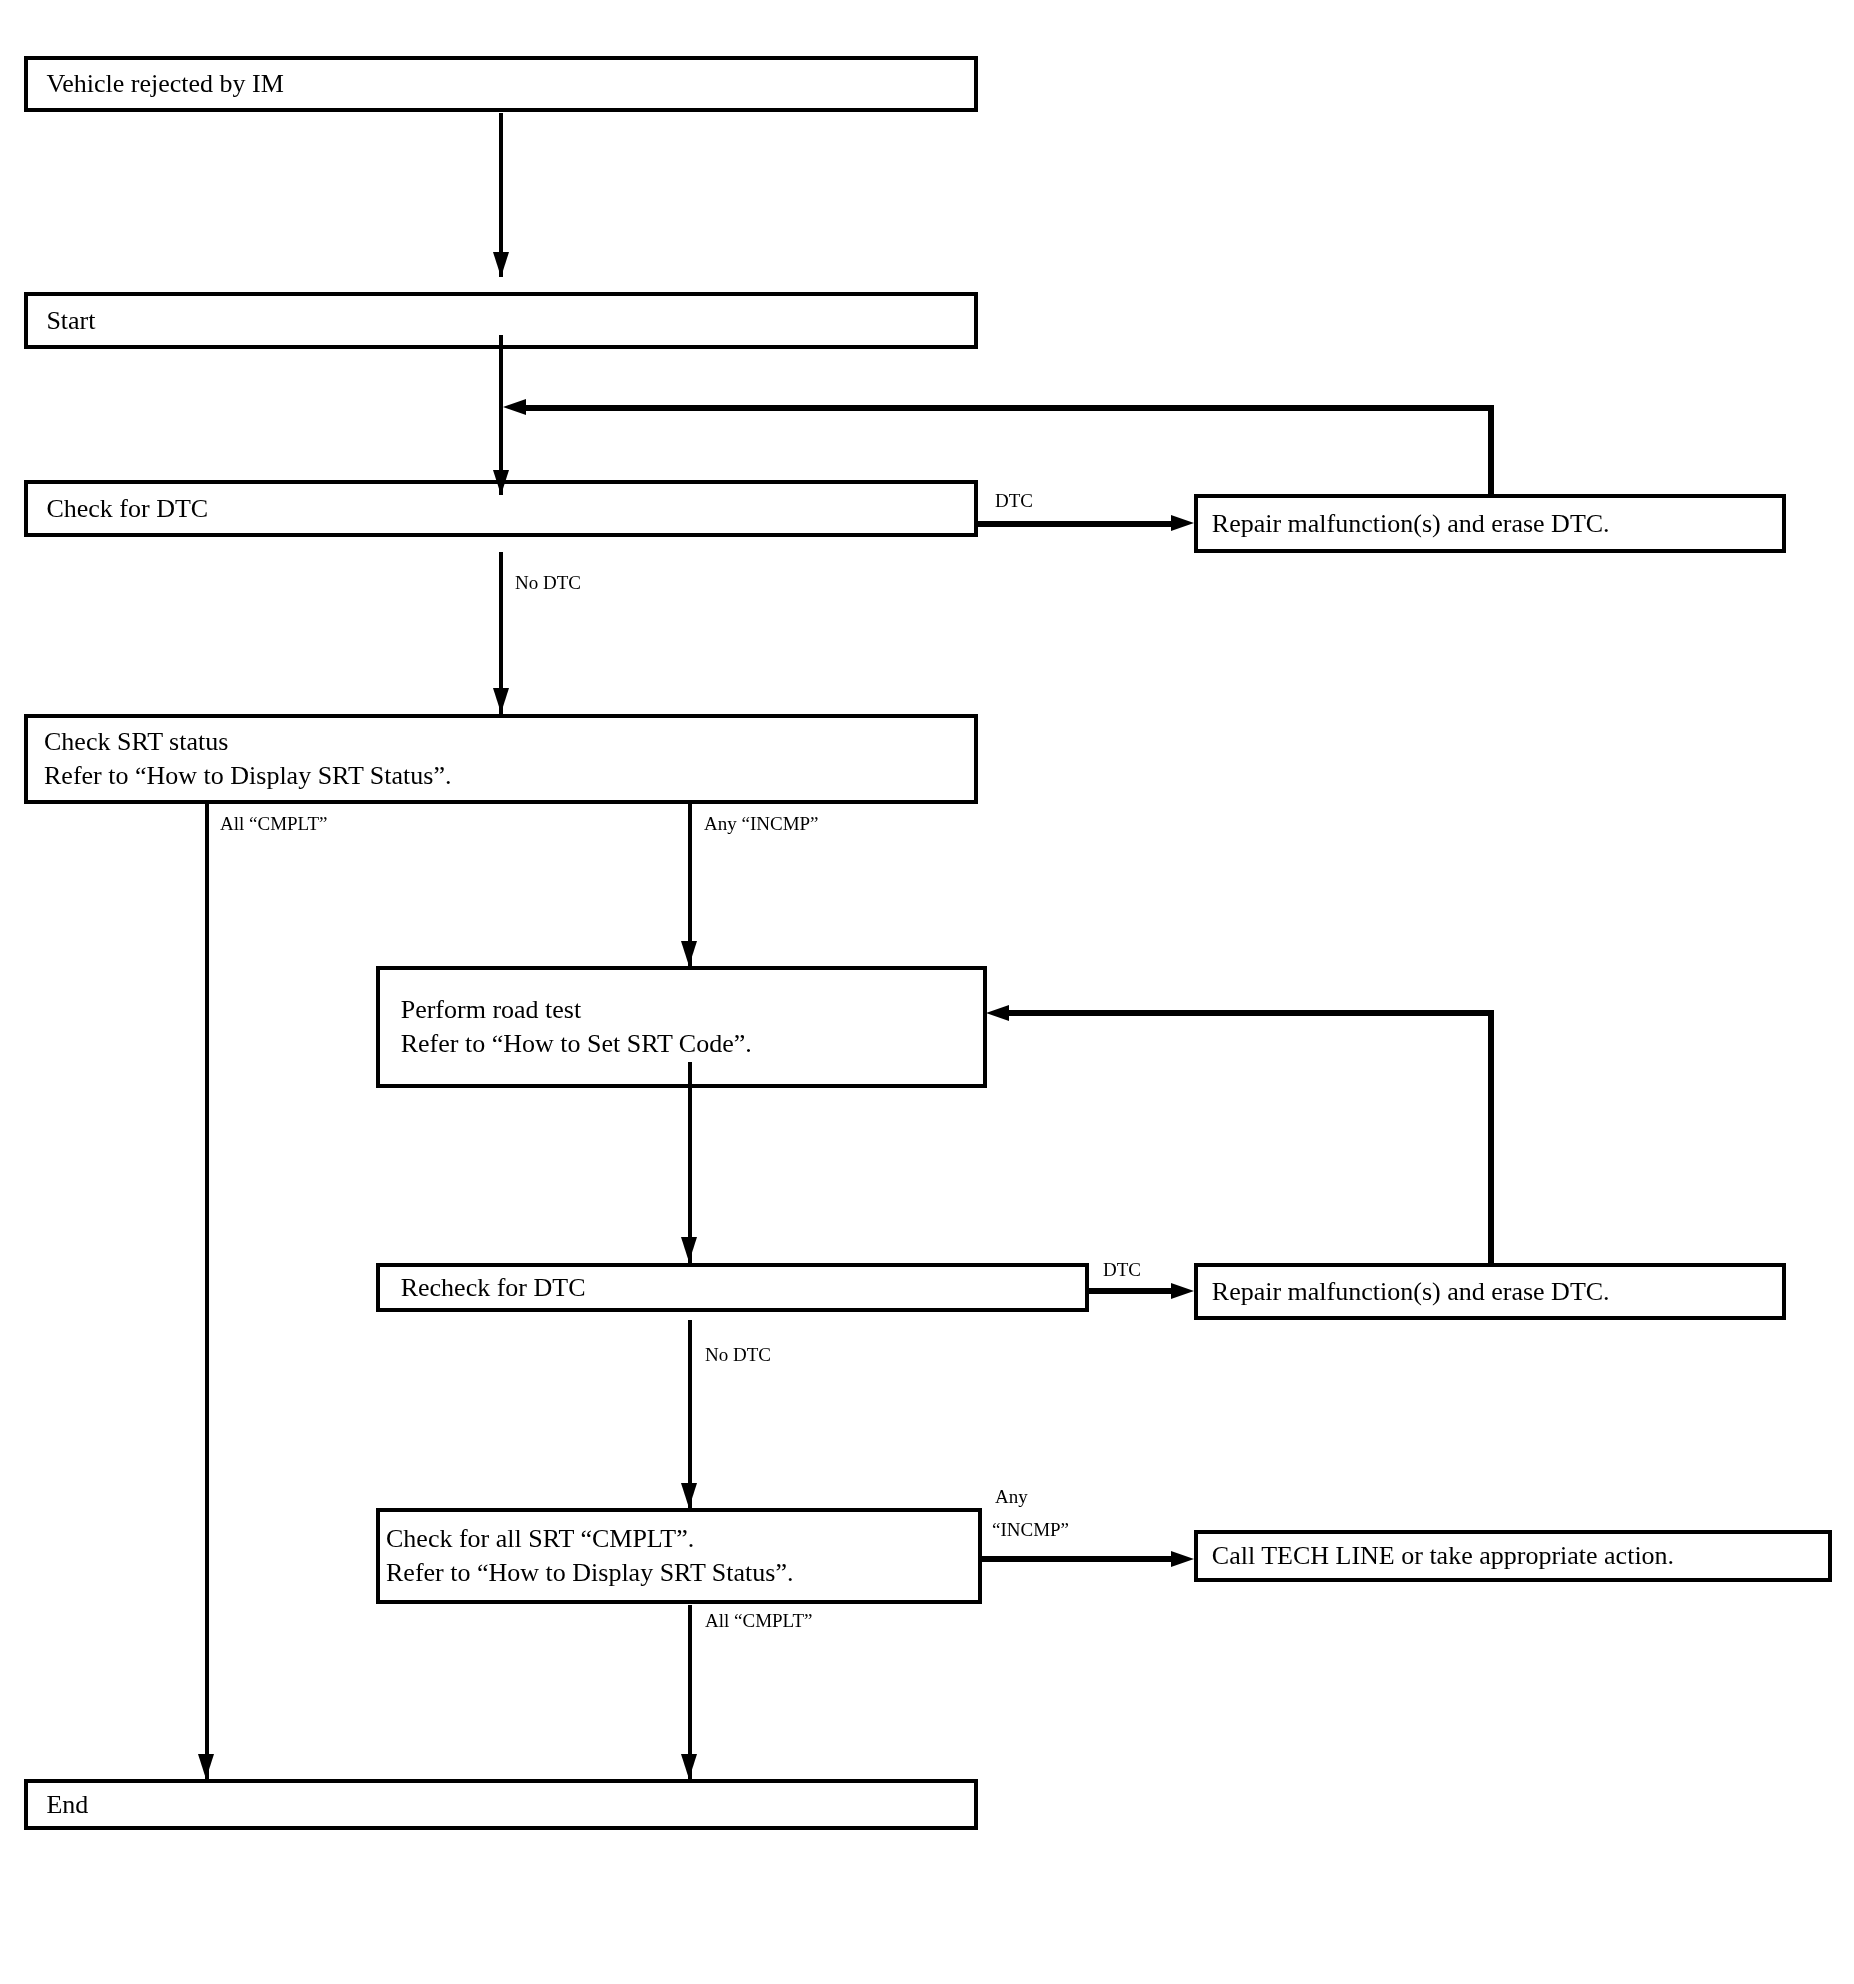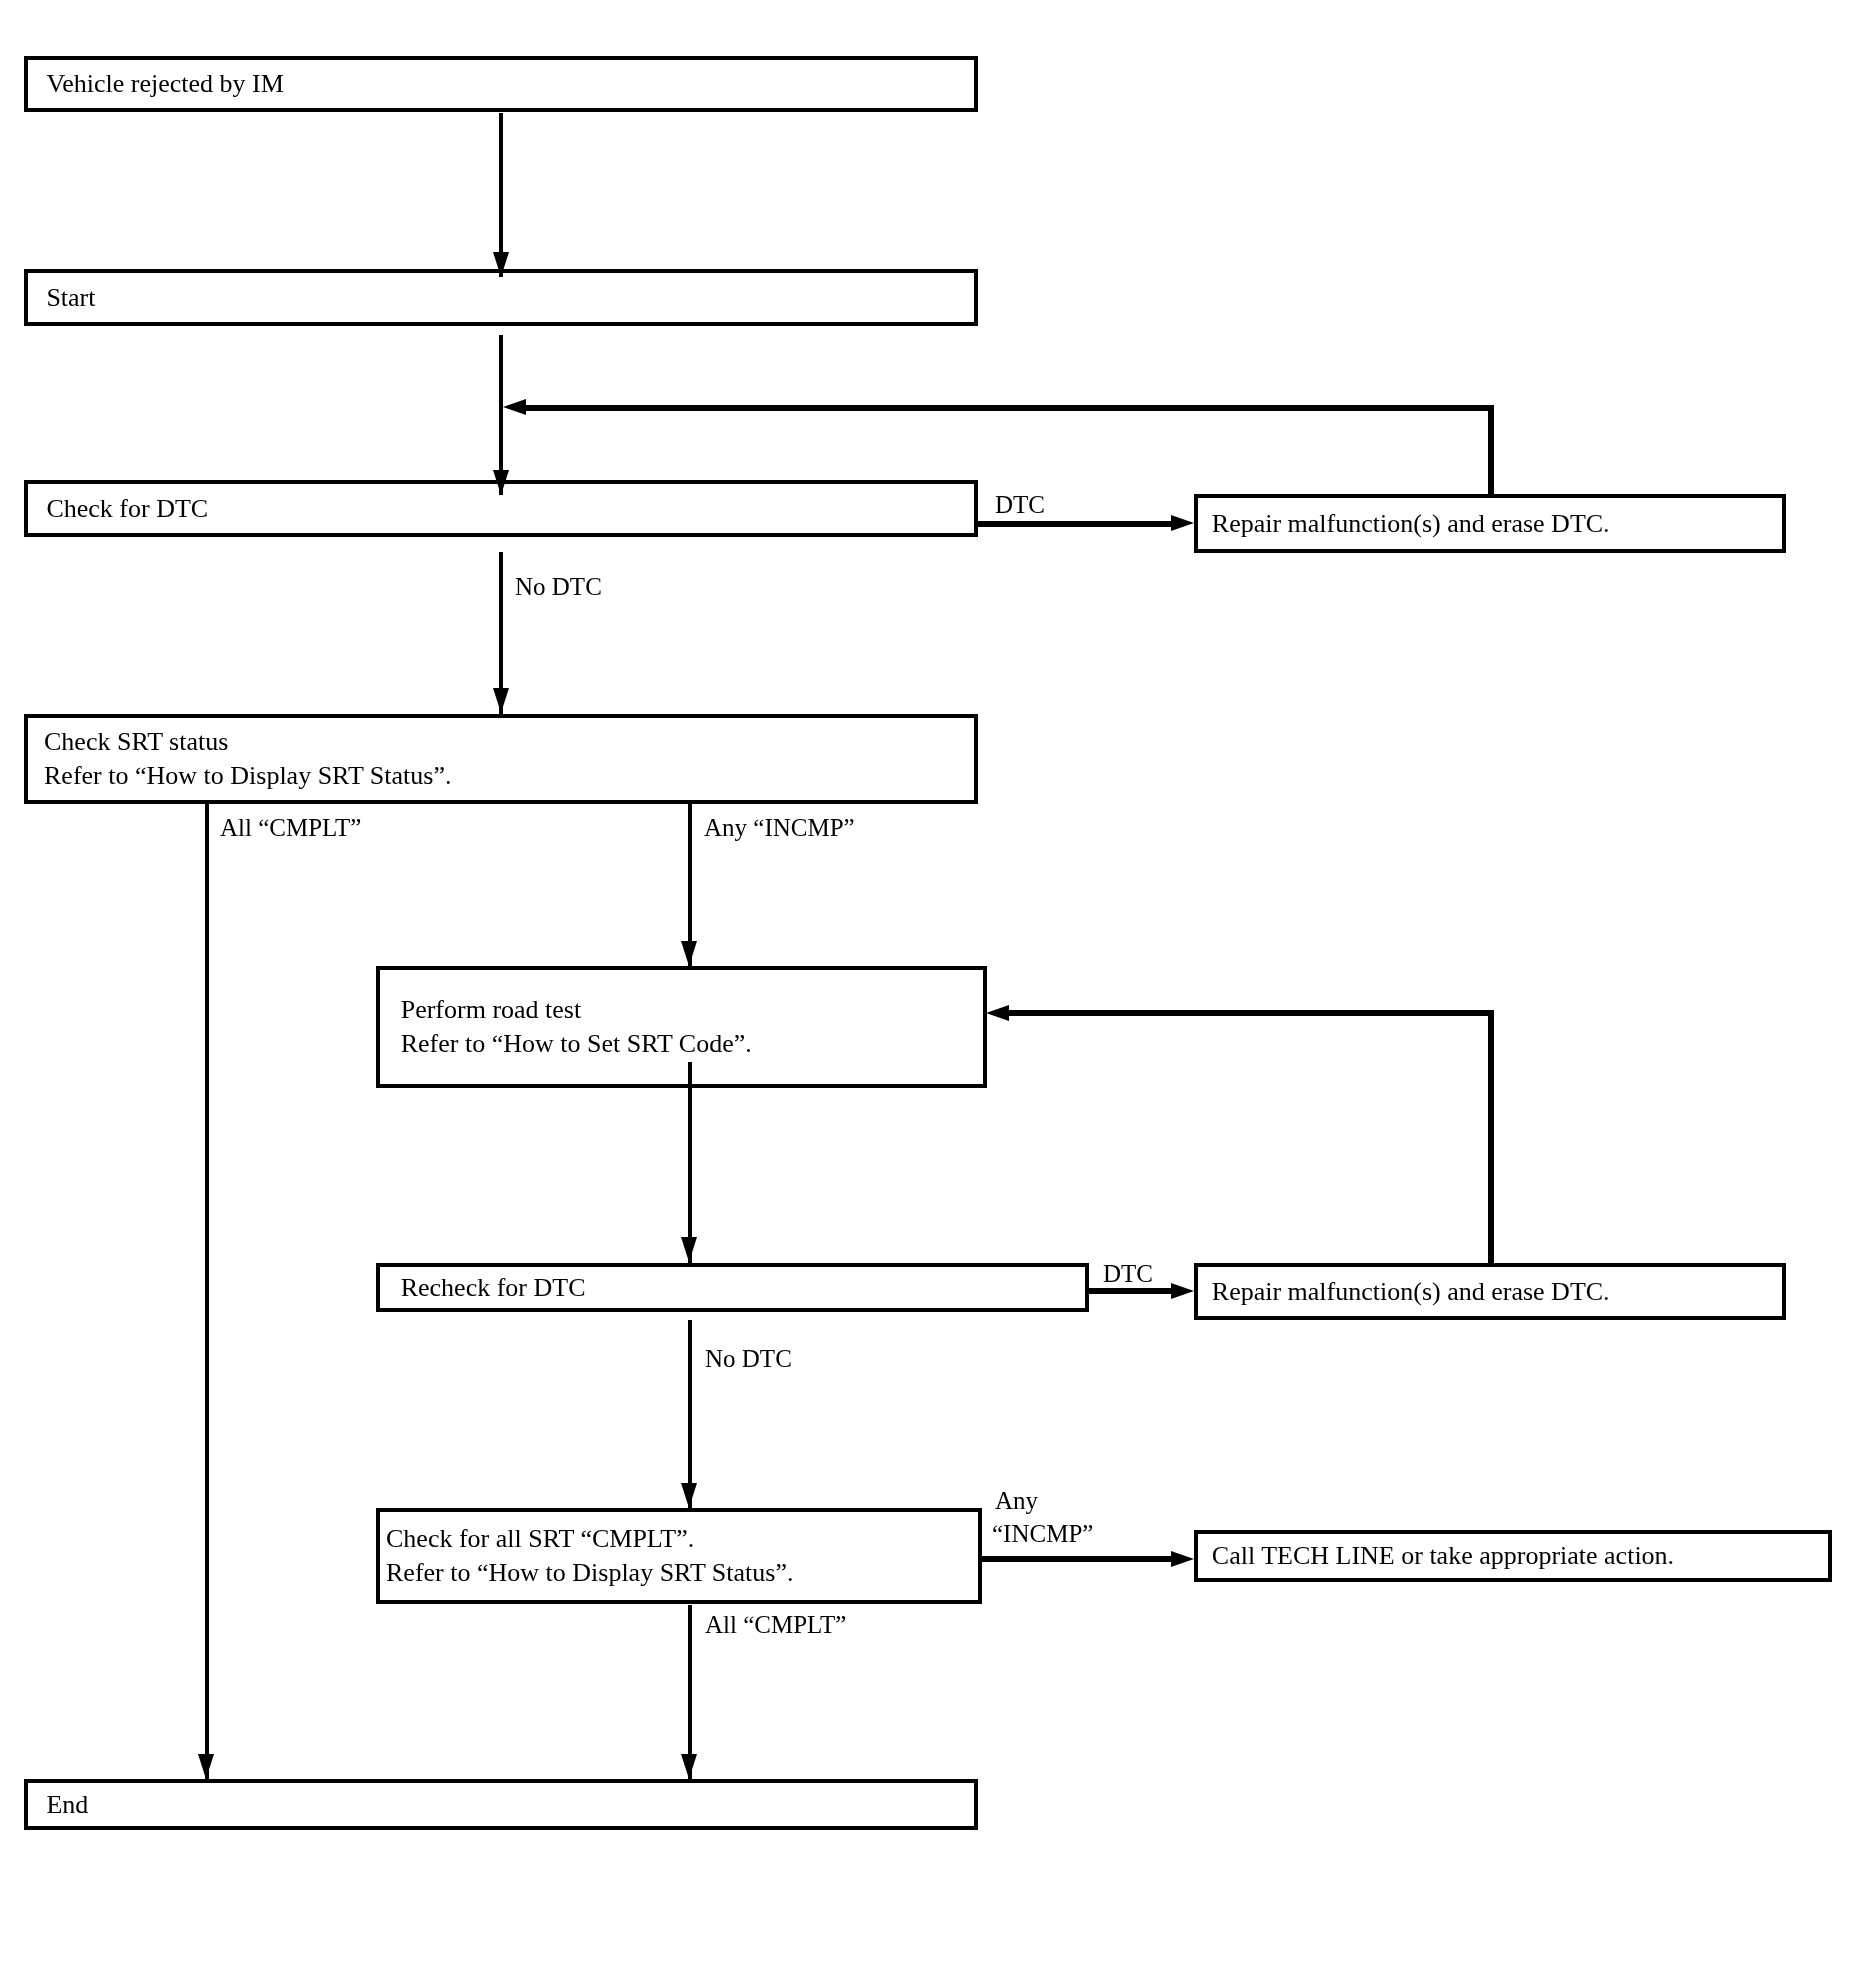--- a/index.html
+++ b/index.html
@@ -57,35 +57,35 @@
   }
   .arrow-left {
     position: absolute;
     width: 0; height: 0;
     border-top: 8.3px solid transparent;
     border-bottom: 8.3px solid transparent;
     border-right: 23px solid #000000;
   }
   .lbl {
     position: absolute;
-    font-size: 25px;
+    font-size: 19px;
     line-height: 1.1;
     white-space: pre;
   }
 </style>
 </head>
 <body>
 
 <div id="canvas">
 
   <div class="box pad40" style="left:24px; top:56px; width:954px; height:56px;">
     <span>Vehicle rejected by IM</span>
   </div>
 
-  <div class="box pad40" style="left:24px; top:269px; width:954px; height:57px;">
+  <div class="box pad40" style="left:24px; top:292px; width:954px; height:57px;">
     <span>Start</span>
   </div>
 
   <div class="box pad40" style="left:24px; top:480px; width:954px; height:57px;">
     <span>Check for DTC</span>
   </div>
 
   <div class="box pad30" style="left:1194px; top:494px; width:592px; height:59px;">
     <span>Repair malfunction(s) and erase DTC.</span>
   </div>

